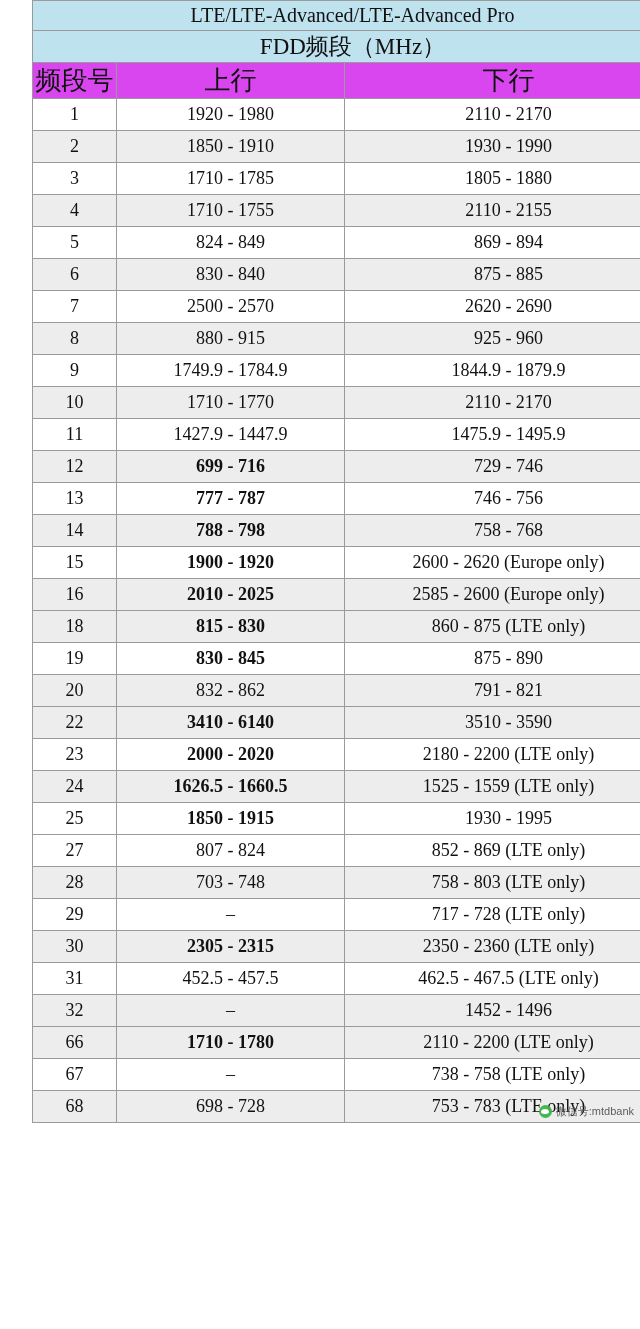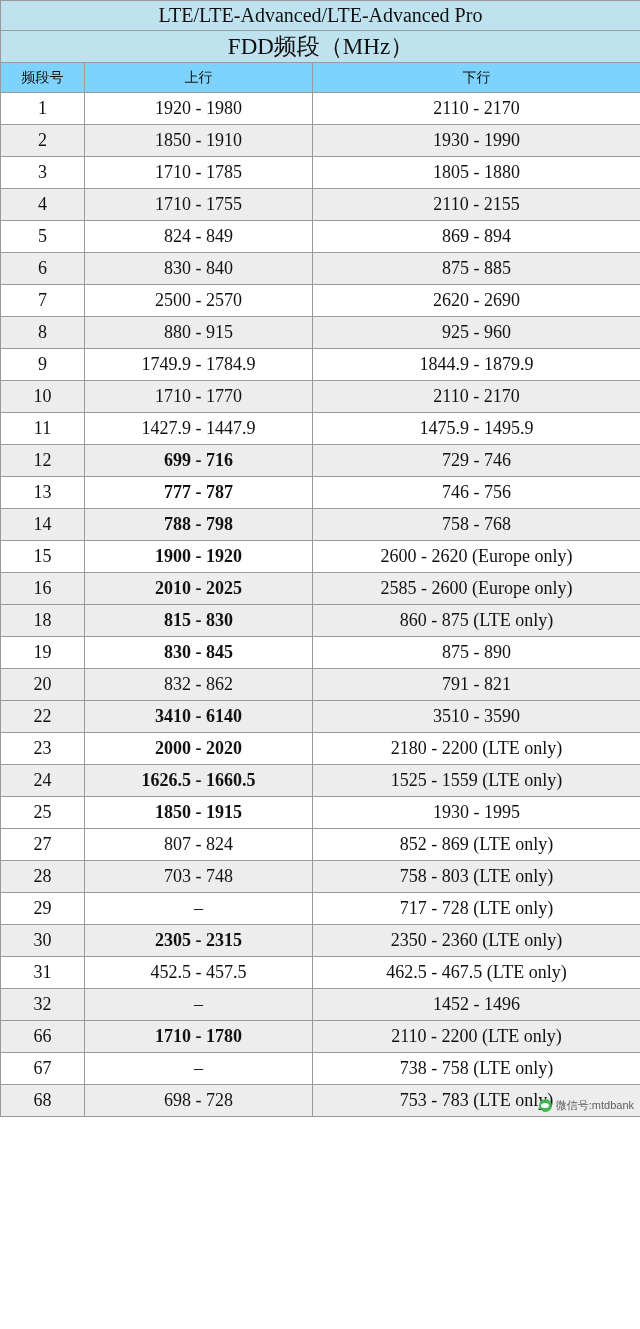--- a/index.html
+++ b/index.html
@@ -10,20 +10,21 @@
   body {
     width: 640px;
     font-family: "Liberation Serif", "DejaVu Serif", serif;
     -webkit-font-smoothing: antialiased;
   }
   .sheet {
     width: 640px;
     position: relative;
     background: #ffffff;
     box-sizing: border-box;
+    padding-left: 32px;
   }
   table.band-table {
     border-collapse: collapse;
     width: 640px;
     table-layout: fixed;
     background: #ffffff;
   }
   table.band-table td, table.band-table th {
     border: 1px solid #9a9a9a;
     text-align: center;
@@ -45,23 +46,23 @@
     color: #1a1a1a;
     font-family: "Liberation Serif", "DejaVu Serif", serif;
   }
   .subtitle-row td {
     background: #bfe2ef;
     height: 29px;
     font-size: 23px;
     color: #1a1a1a;
   }
   .head-row td {
-    background: #7dd3fc;
+    background: #d946ef;
     height: 29px;
-    font-size: 14px;
+    font-size: 26px;
     color: #111111;
   }
   tbody tr td {
     height: 31px;
     font-size: 18px;
   }
   tbody tr.odd td { background: #ffffff; }
   tbody tr.even td { background: #ededed; }
 
   td.band-no { font-size: 18px; }

